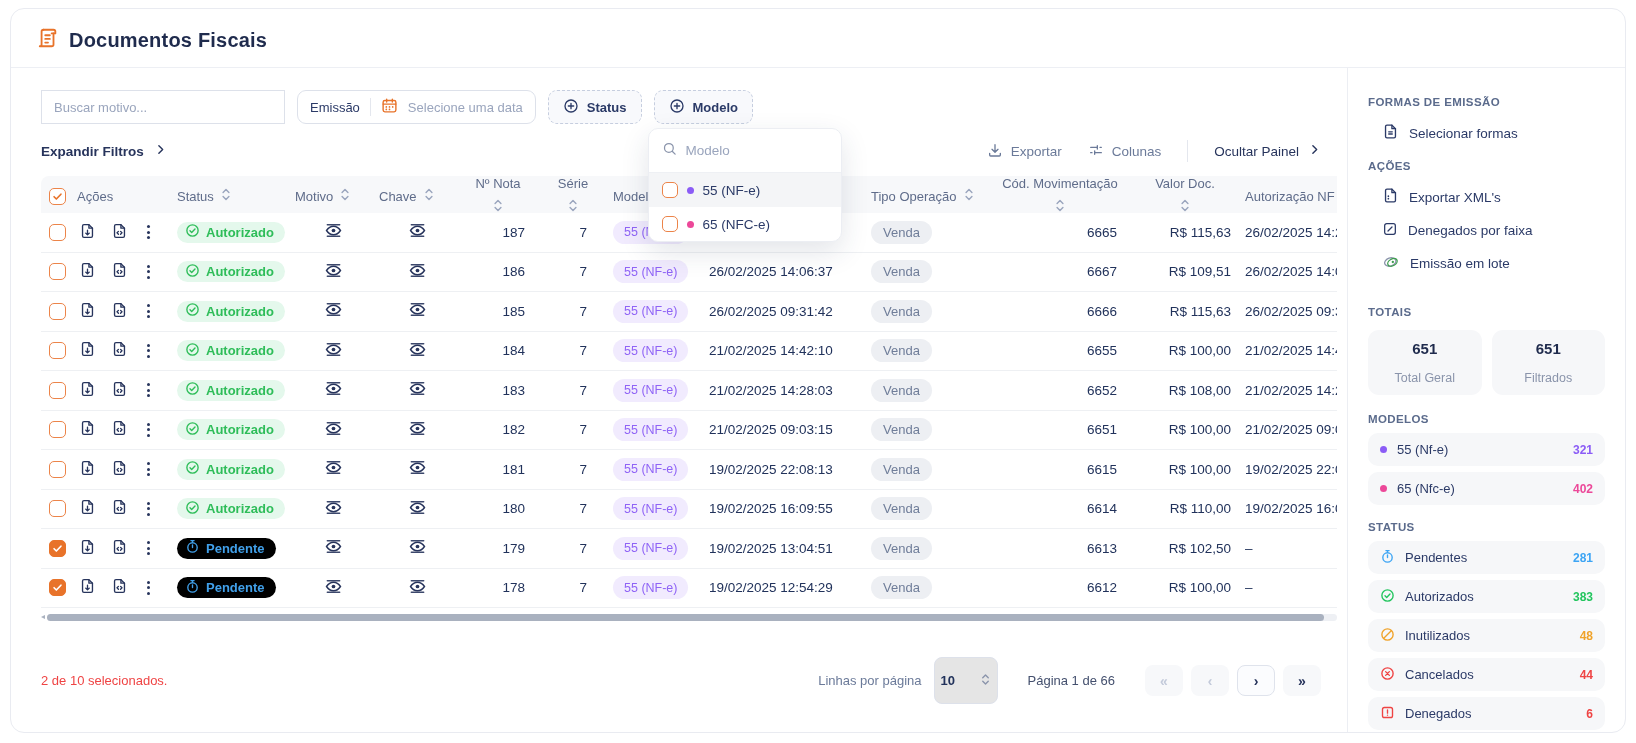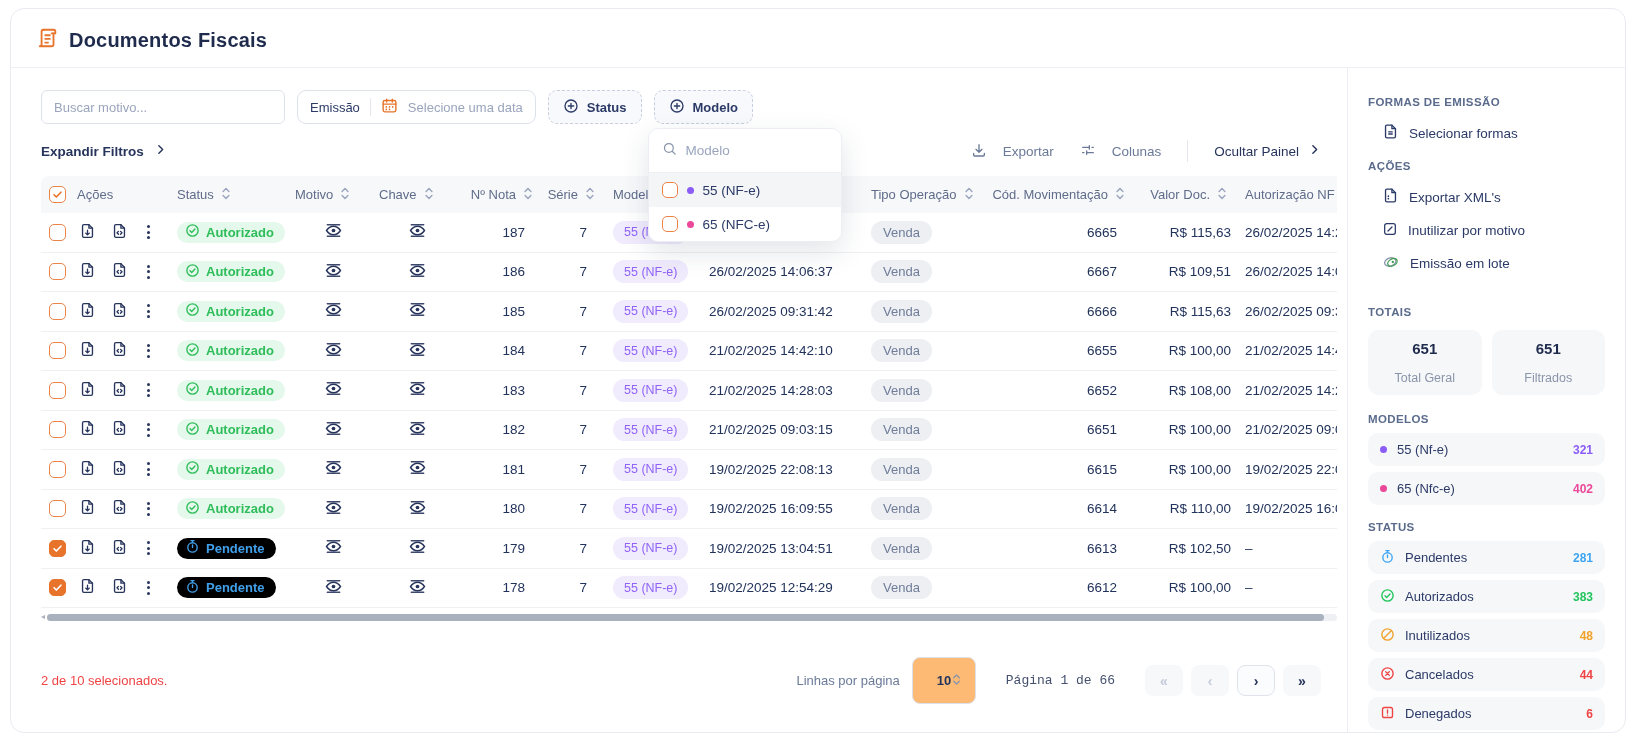--- a/index.html
+++ b/index.html
@@ -9,21 +9,21 @@
   
   .app-header { display:flex; align-items:center; gap:10px; padding:18px 26px 14px 26px; }
   .app-header h1 { font-size:20px; font-weight:700; color:#1f2b4d; letter-spacing:.2px; }
   .hr { height:1px; background:#edeff4; width:100%; }
 
   .content { flex:1; display:flex; min-height:0; }
   .main { flex:1; min-width:0; padding:22px 0 0 30px; display:flex; flex-direction:column; position:relative; }
 
   
   .filters { display:flex; align-items:center; gap:12px; }
-  .search-box { width:244px; height:34px; border:1px solid #dde1ea; border-radius:6px; display:flex; align-items:center; padding:0 12px; background:#fff; }
+  .search-box { width:244px; height:34px; border:1px solid #dde1ea; border-radius:0; display:flex; align-items:center; padding:0 12px; background:#fff; }
   .search-box input { border:none; outline:none; width:100%; font-size:13px; color:#2b3a67; font-family:inherit; background:transparent; }
   .search-box input::placeholder { color:#9aa5bd; }
   .date-box { height:34px; border:1px solid #dde1ea; border-radius:9px; display:flex; align-items:center; background:#fff; padding:0 12px; gap:10px; }
   .date-box .lbl { font-size:13px; color:#2b3a67; }
   .date-box .vsep { width:1px; height:18px; background:#e4e7ee; }
   .date-box .ph { font-size:13px; color:#9aa5bd; }
   .dash-btn { height:34px; border:1px dashed #c6cedf; background:#f8f9fc; border-radius:9px; display:flex; align-items:center; gap:8px; padding:0 14px; font-size:13px; font-weight:600; color:#2b3a67; cursor:pointer; }
   .modelo-wrap { position:relative; }
 
   
@@ -33,30 +33,30 @@
   .dd-search input::placeholder { color:#9aa5bd; }
   .dd-sep { height:1px; background:#eef0f4; }
   .dd-opt { display:flex; align-items:center; gap:9px; padding:9px 13px; font-size:13.5px; color:#2b3a67; cursor:pointer; }
   .dd-opt.hover { background:#f4f5f7; }
   .dot { width:7px; height:7px; border-radius:50%; display:inline-block; }
 
   
   .subrow { display:flex; align-items:center; margin:16px 0 14px 0; padding-right:26px; }
   .expand { display:flex; align-items:center; gap:10px; font-size:13.5px; font-weight:700; color:#27345c; cursor:pointer; }
   .subrow .right { margin-left:auto; display:flex; align-items:center; gap:26px; }
-  .tool-btn { display:flex; align-items:center; gap:16px; font-size:13.5px; color:#6b7a99; cursor:pointer; }
+  .tool-btn { display:flex; align-items:center; gap:8px; font-size:13.5px; color:#6b7a99; cursor:pointer; }
   .tool-sep { width:1px; height:22px; background:#e4e7ee; }
   .hide-panel { display:flex; align-items:center; gap:9px; font-size:13.5px; font-weight:400; color:#27345c; cursor:pointer; }
 
   
   .tbl-viewport { width:1296px; overflow:hidden; }
   .tgrid { display:grid; grid-template-columns:32px 100px 118px 84px 84px 88px 62px 96px 162px 124px 148px 102px 170px; align-items:center; width:1380px; }
   .thead { background:#f7f8fa; border-radius:8px 8px 0 0; height:37px; font-size:13px; color:#5f6c8a; }
   .th { display:flex; align-items:center; gap:7px; padding:0 4px; white-space:nowrap; }
-  .th.num { justify-content:flex-end; padding-right:14px; }
+  .th.num { justify-content:center; padding-right:14px;flex-direction:column; }
   .trow { height:39.5px; border-bottom:1px solid #eef0f3; font-size:13.5px; color:#21325b; background:#fff; }
   .cell { padding:0 4px; white-space:nowrap; display:flex; align-items:center; }
   .cell.num { justify-content:flex-end; padding-right:22px; }
   .cell.vnum { justify-content:flex-end; padding-right:10px; }
   .cell.icn { justify-content:center; }
   .check-col { justify-content:center; }
   .cbx { width:17px; height:17px; border:1.6px solid #ec8449; border-radius:5px; background:#fff; display:flex; align-items:center; justify-content:center; cursor:pointer; }
   .cbx.checked { background:#e8732a; border-color:#e8732a; }
   .cbx.header-checked { background:#fff; }
   .actions { display:flex; align-items:center; gap:15px; padding-left:2px; }
@@ -72,22 +72,22 @@
   .hscroll { width:1296px; height:8px; margin-top:5px; display:flex; align-items:center; gap:2px; }
   .hs-arrow { font-size:8px; color:#aab2c0; line-height:1; }
   .hs-track { flex:1; height:7px; background:#eef0f4; border-radius:4px; position:relative; }
   .hs-thumb { position:absolute; left:0; top:0; height:7px; width:99%; background:#a9b1bf; border-radius:4px; cursor:pointer; }
 
   
   .tfooter { display:flex; align-items:center; margin-top:36px; padding-right:26px; padding-bottom:18px; }
   .sel-info { font-size:13px; color:#ef4444; }
   .tfooter .right { margin-left:auto; display:flex; align-items:center; gap:30px; }
   .rpp { display:flex; align-items:center; gap:12px; font-size:13px; color:#6b7a99; }
-  .rpp-select { width:64px; height:47px; border:1px solid #dde1ea; border-radius:8px; display:flex; align-items:center; justify-content:space-between; padding:0 24px; color:#21325b; font-weight:600; cursor:pointer; background:#fdba74; }
-  .page-info { font-size:13px; color:#44506e;font-family:Liberation Mono, monospace; }
+  .rpp-select { width:64px; height:47px; border:1px solid #dde1ea; border-radius:8px; display:flex; align-items:center; justify-content:space-between; padding:0 6px; color:#21325b; font-weight:600; cursor:pointer; background:#e5e5e5; }
+  .page-info { font-size:13px; color:#44506e; }
   .pager { display:flex; gap:8px; }
   .pg-btn { width:38px; height:31px; border-radius:8px; background:#f7f8fa; border:1px solid transparent; display:flex; align-items:center; justify-content:center; font-size:14px; font-weight:700; cursor:pointer; font-family:inherit; }
   .pg-btn.disabled { color:#c3cada; }
   .pg-btn.active { color:#27345c; border-color:#dfe3ec; background:#fbfcfe; }
   .pg-btn.normal { color:#27345c; }
 
   
   .sidebar { width:278px; border-left:1px solid #eceef3; padding:20px 20px 10px 20px; display:flex; flex-direction:column; gap:2px; }
   .sb-heading { font-size:11.5px; font-weight:700; letter-spacing:.4px; color:#5b6b8c; margin:8px 0 6px 0; }
   .sb-item { display:flex; align-items:center; gap:10px; padding:7px 0 7px 14px; font-size:13.5px; color:#2b3a67; cursor:pointer; }
@@ -921,21 +921,21 @@
                 <path d="M14 3v5h5"></path>
                 <path d="M9 13v.01M9 16.5v.01" stroke-width="2.4"></path>
               </svg></span>
             <span>Exportar XML's</span>
           </div>
           <div class="sb-item">
             <span><svg width="16" height="16" viewBox="0 0 24 24" fill="none" stroke="#2b3a67" stroke-width="1.9" stroke-linecap="round" stroke-linejoin="round">
                 <rect x="4" y="4" width="16" height="16" rx="3"></rect>
                 <path d="M9 15l6-6"></path>
               </svg></span>
-            <span>Inutilizar por motivo</span>
+            <span>Denegados por faixa</span>
           </div>
           <div class="sb-item">
             <span><svg width="18" height="16" viewBox="0 0 24 22" fill="none">
                 <ellipse cx="11" cy="11" rx="8" ry="5.5" transform="rotate(-18 11 11)" stroke="#8a94ab" stroke-width="1.8"></ellipse>
                 <ellipse cx="14" cy="11.5" rx="7" ry="4.6" transform="rotate(-30 14 11.5)" stroke="#3f9e4f" stroke-width="1.8"></ellipse>
                 <circle cx="14.5" cy="11" r="1.6" fill="#3f9e4f"></circle>
               </svg></span>
             <span>Emissão em lote</span>
           </div>
         </div>

